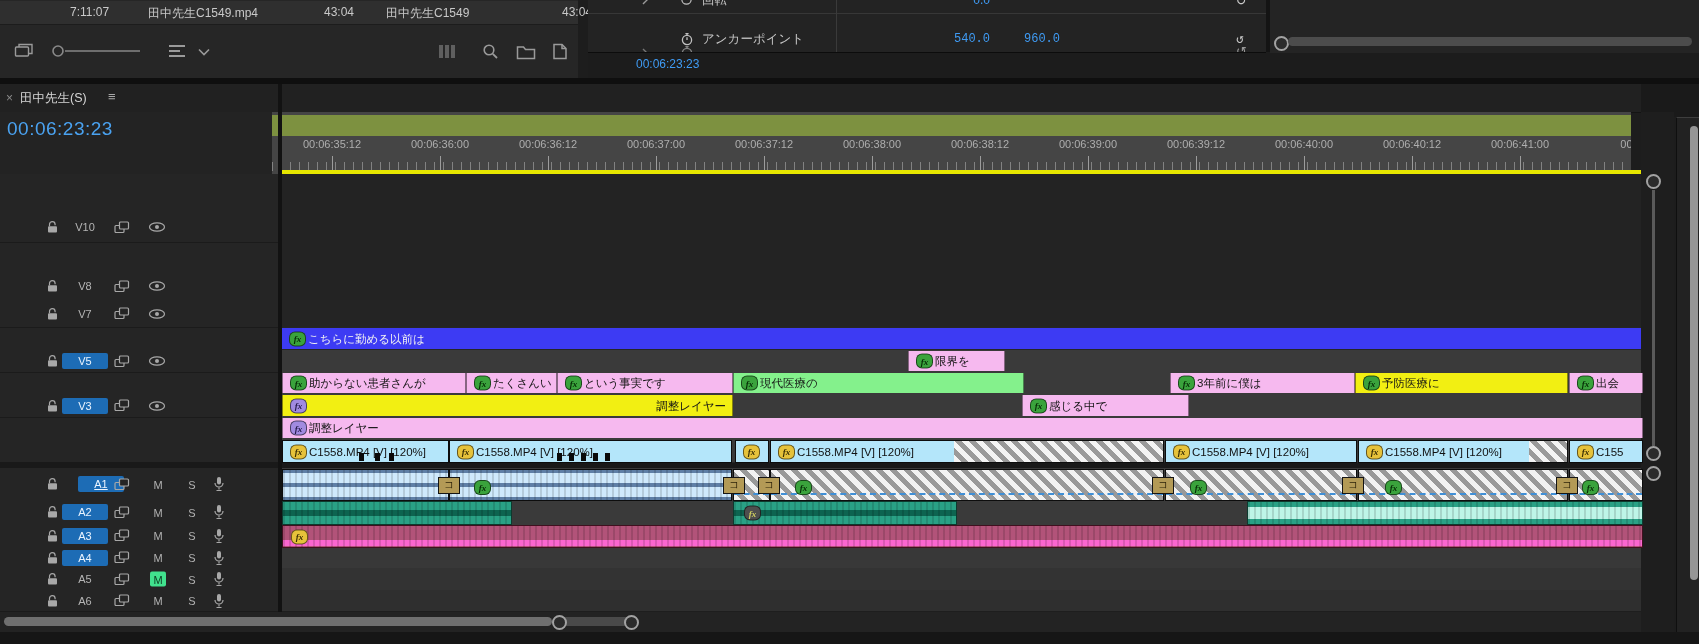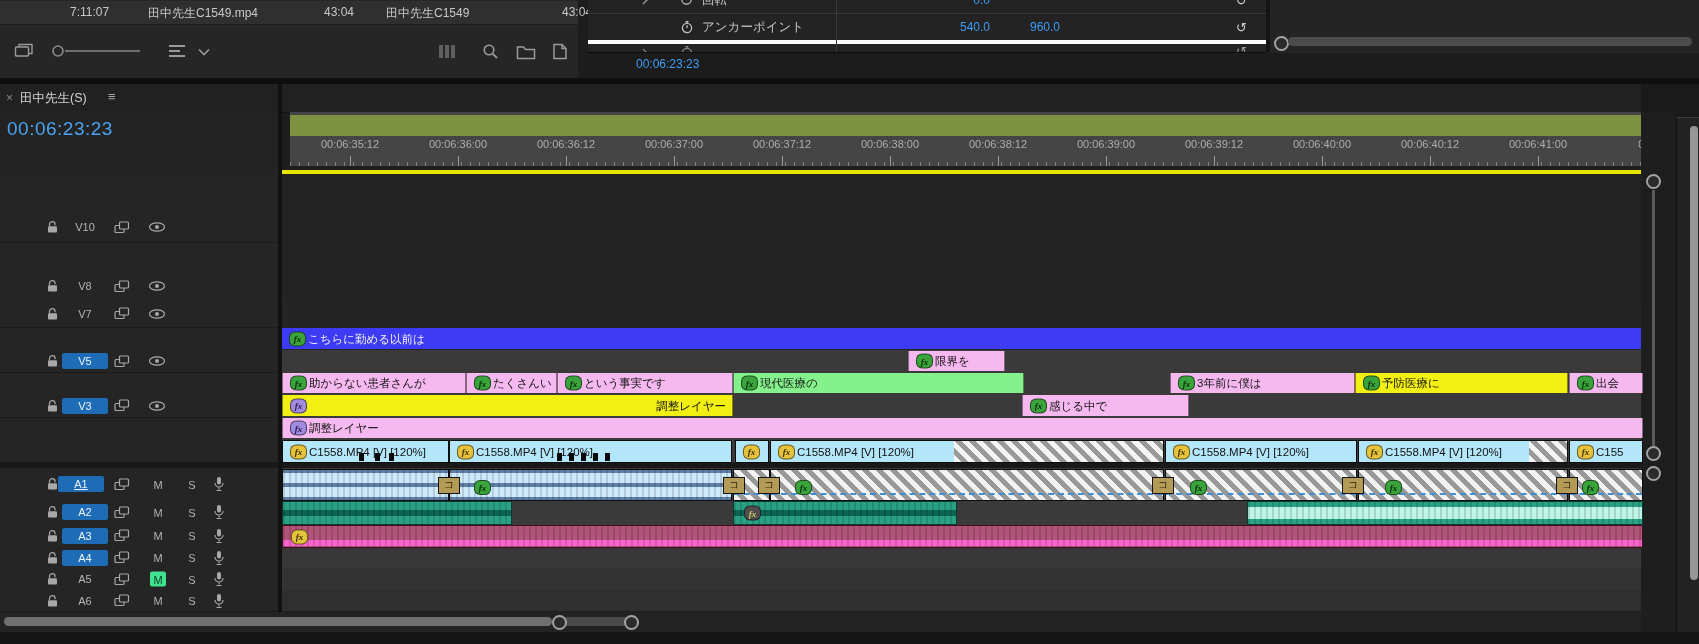--- a/index.html
+++ b/index.html
@@ -18,21 +18,21 @@
   #ecdiv{left:1266px;top:0;width:4px;height:52px;background:#141414;}
   #topright{left:1270px;top:0;width:429px;height:53px;background:#242424;}
   #ec-strip{left:588px;top:53px;width:1111px;height:31px;background:#1c1c1c;}
   #ec-tc{left:636px;top:57px;font-size:12px;color:#3f9bf4;}
   #gapband{left:0;top:78px;width:1699px;height:6px;background:#0f0f0f;}
   
   #tabbar{left:0;top:84px;width:1699px;height:28px;background:#212121;border-bottom:1px solid #141414;}
   #tabtitle{left:20px;top:6px;font-size:12.5px;color:#d6d6d6;}
   #tl-left{left:0;top:112px;width:278px;height:62px;background:#232323;}
   #tl-tc{left:7px;top:6px;font-size:19px;letter-spacing:.5px;color:#4aa2f0;}
-  #ruler{left:290px;top:112px;width:1359px;height:54px;background:#454545;overflow:hidden;}
+  #ruler{left:272px;top:112px;width:1359px;height:62px;background:#454545;overflow:hidden;}
   #workbar{left:0;top:3px;width:1359px;height:21px;background:#7d9140;}
   .rlabel{top:26px;font-size:11px;color:#aeaeae;transform:translateX(-50%);}
   #minorticks{left:0;top:50px;width:1359px;height:9px;
      background:repeating-linear-gradient(90deg,#828282 0 1px,transparent 1px 9px);}
   .majortick{top:44px;width:1px;height:15px;background:#9c9c9c;}
   #yellowline{left:282px;top:170px;width:1359px;height:4px;background:#e6e600;}
   #hdrcol{left:0;top:174px;width:278px;height:438px;background:#252525;}
   #colsep{left:278px;top:84px;width:4px;height:548px;background:#121212;}
   .tlabel{left:62px;top:50%;transform:translateY(-50%);width:46px;height:16px;border-radius:2px;
           font-size:11px;display:flex;align-items:center;justify-content:center;color:#b5b5b5;}
@@ -162,21 +162,21 @@
         </span>
       <span class="abs hicon" style="left:92px;">
           <svg width="13" height="13" viewBox="0 0 14 14">
             <circle cx="7" cy="7" r="5" fill="none" stroke="#c0c0c0" stroke-width="1.3"></circle>
           </svg>
         </span>
       <span class="abs elabel nosel" style="left:114px;top:50%;transform:translateY(-50%);">回転</span>
       <span class="abs hotval nosel" style="left:342px;top:50%;transform:translateY(-50%);width:60px;">0.0</span>
       <span class="abs nosel" style="left:648px;top:50%;transform:translateY(-50%);font-size:13px;color:#c8c8c8;">↺</span>
     </div>
-    <div class="erow abs" style="top:13px;height:27px;border-bottom:4px solid #ffffff;">
+    <div class="erow abs" style="top:25px;height:27px;border-bottom:4px solid #ffffff;font-family:Liberation Mono, monospace;">
       <span class="abs hicon" style="left:92px;">
           <svg width="14" height="15" viewBox="0 0 14 15">
             <circle cx="7" cy="9" r="4.6" fill="none" stroke="#c0c0c0" stroke-width="1.3"></circle>
             <path d="M7 9 V6.2 M7 4.4 V2.6 M5.4 2.6 h3.2" fill="none" stroke="#c0c0c0" stroke-width="1.3"></path>
           </svg>
         </span>
       <span class="abs elabel nosel" style="left:114px;top:50%;transform:translateY(-50%);">アンカーポイント</span>
       <span class="abs hotval nosel" style="left:342px;top:50%;transform:translateY(-50%);width:60px;">540.0</span>
       <span class="abs hotval nosel" style="left:412px;top:50%;transform:translateY(-50%);width:60px;">960.0</span>
       <span class="abs nosel" style="left:648px;top:50%;transform:translateY(-50%);font-size:13px;color:#c8c8c8;">↺</span>
@@ -405,21 +405,21 @@
       <div style="position: absolute; left: 282px; top: 394px; width: 1359px; height: 23px; background: rgb(58, 58, 58); border-bottom: 1px solid rgba(0, 0, 0, 0.35); pointer-events: auto;"></div>
       <div style="position: absolute; left: 282px; top: 417px; width: 1359px; height: 22px; background: rgb(58, 58, 58); border-bottom: 1px solid rgba(0, 0, 0, 0.35); pointer-events: auto;"></div>
       <div style="position: absolute; left: 282px; top: 439px; width: 1359px; height: 23px; background: rgb(58, 58, 58); border-bottom: 1px solid rgba(0, 0, 0, 0.35); pointer-events: auto;"></div>
       <div style="position: absolute; left: 0px; top: 468px; width: 278px; height: 32px; background: rgb(37, 37, 37); border-bottom: 1px solid rgb(27, 27, 27); pointer-events: auto;">
         <span style="position: absolute; left: 46px; top: 9px; pointer-events: auto;">
           <svg width="13" height="14" viewBox="0 0 13 14">
             <path d="M3.5 6.2 V4.4 a2.8 2.8 0 0 1 5.6 0 V5.2" fill="none" stroke="#a8a8a8" stroke-width="1.2"></path>
             <rect x="2" y="6.2" width="9" height="6.4" rx="1" fill="#a8a8a8"></rect>
           </svg>
         </span>
-        <div class="tlabel abs tgt" style="left: 58px; text-decoration: underline;">A1</div>
+        <div class="tlabel abs tgt" style="left: 78px; text-decoration: underline;">A1</div>
         <span style="position: absolute; left: 114px; top: 9.5px; pointer-events: auto;">
           <svg width="16" height="13" viewBox="0 0 16 13">
             <rect x="1" y="4.5" width="9" height="7" rx="1" fill="none" stroke="#a8a8a8" stroke-width="1.2"></rect>
             <rect x="5.5" y="1" width="9" height="7" rx="1" fill="#252525" stroke="#a8a8a8" stroke-width="1.2"></rect>
           </svg>
         </span>
         <div class="msbtn abs" style="left: 150px;">M</div>
         <div class="msbtn abs" style="left: 184px;">S</div>
         <span style="position: absolute; left: 212px; top: 8px; pointer-events: auto;">
           <svg width="14" height="16" viewBox="0 0 14 16">

